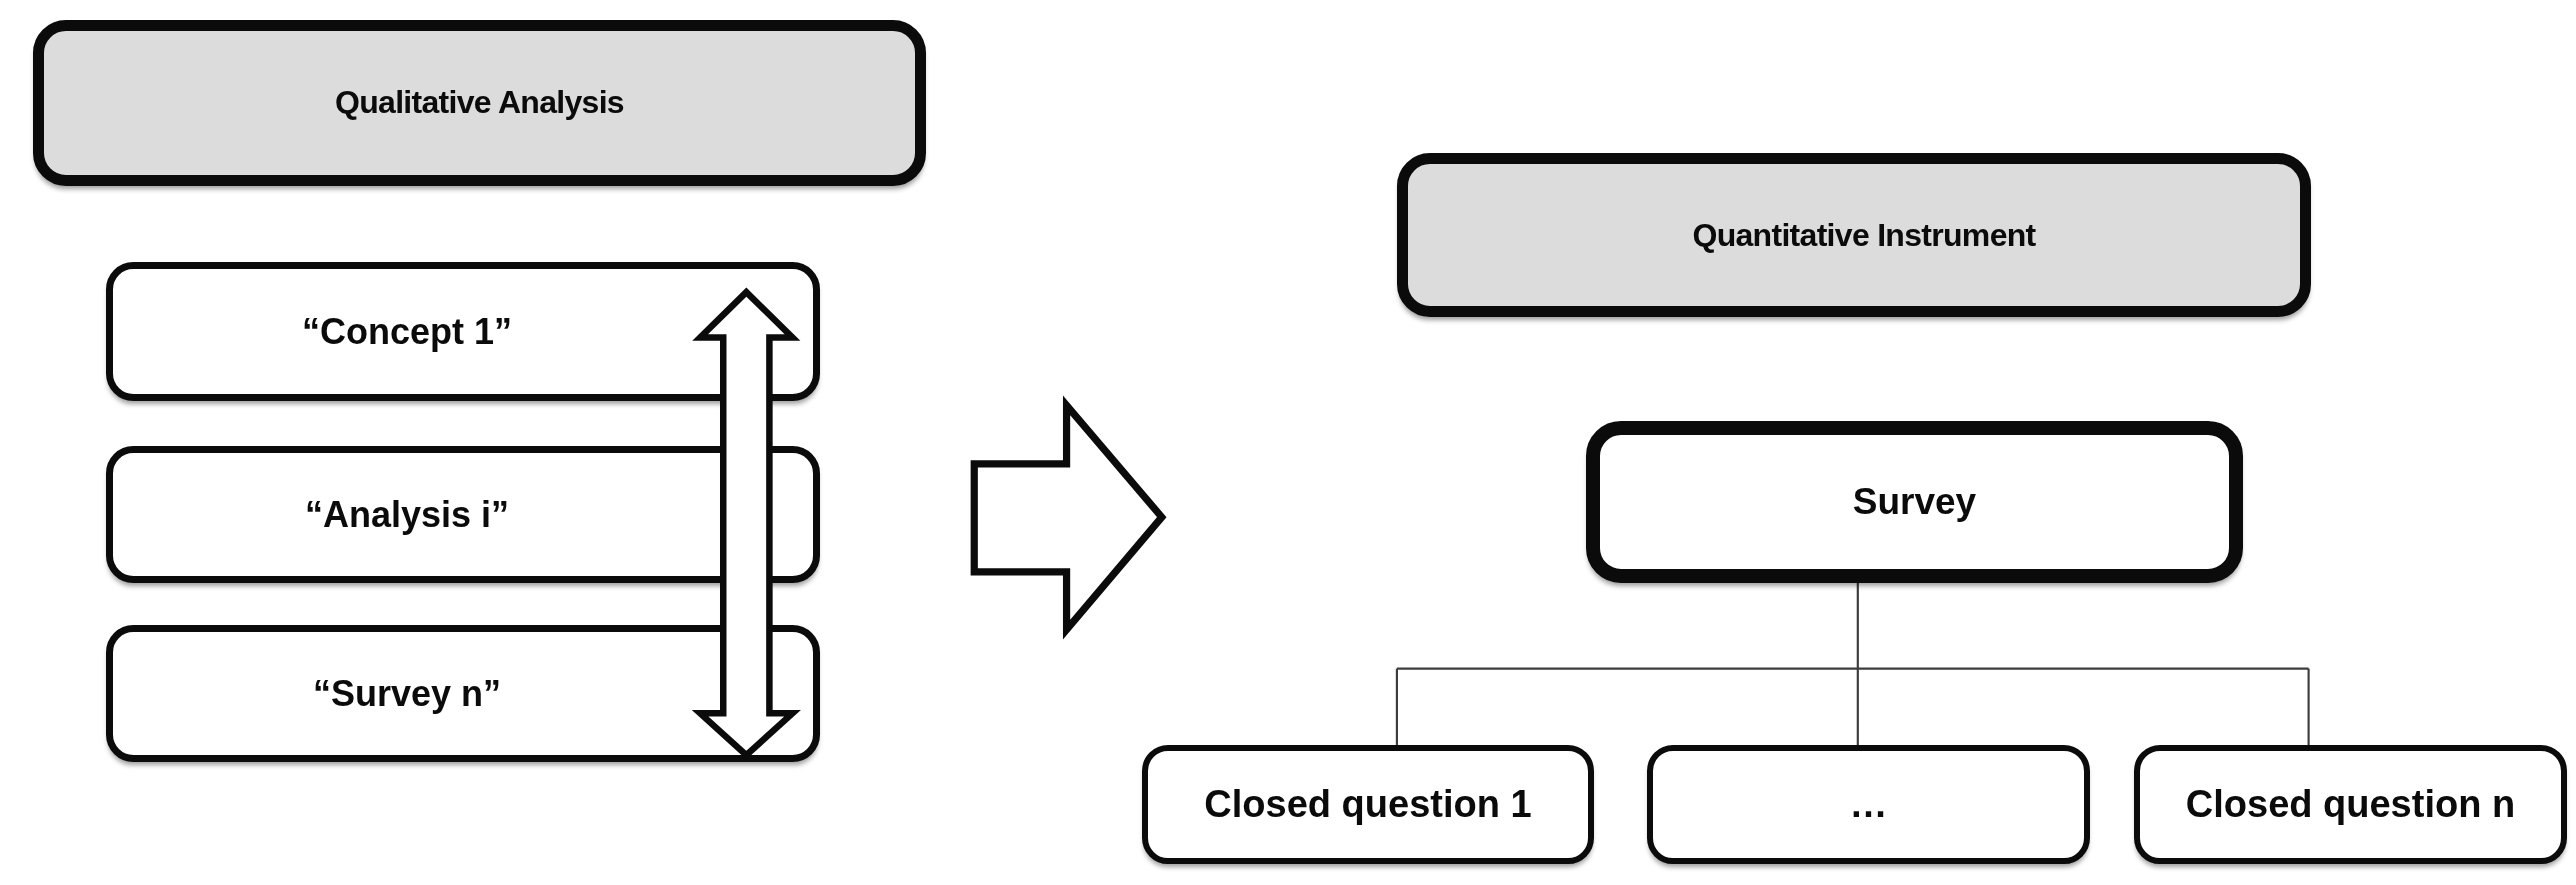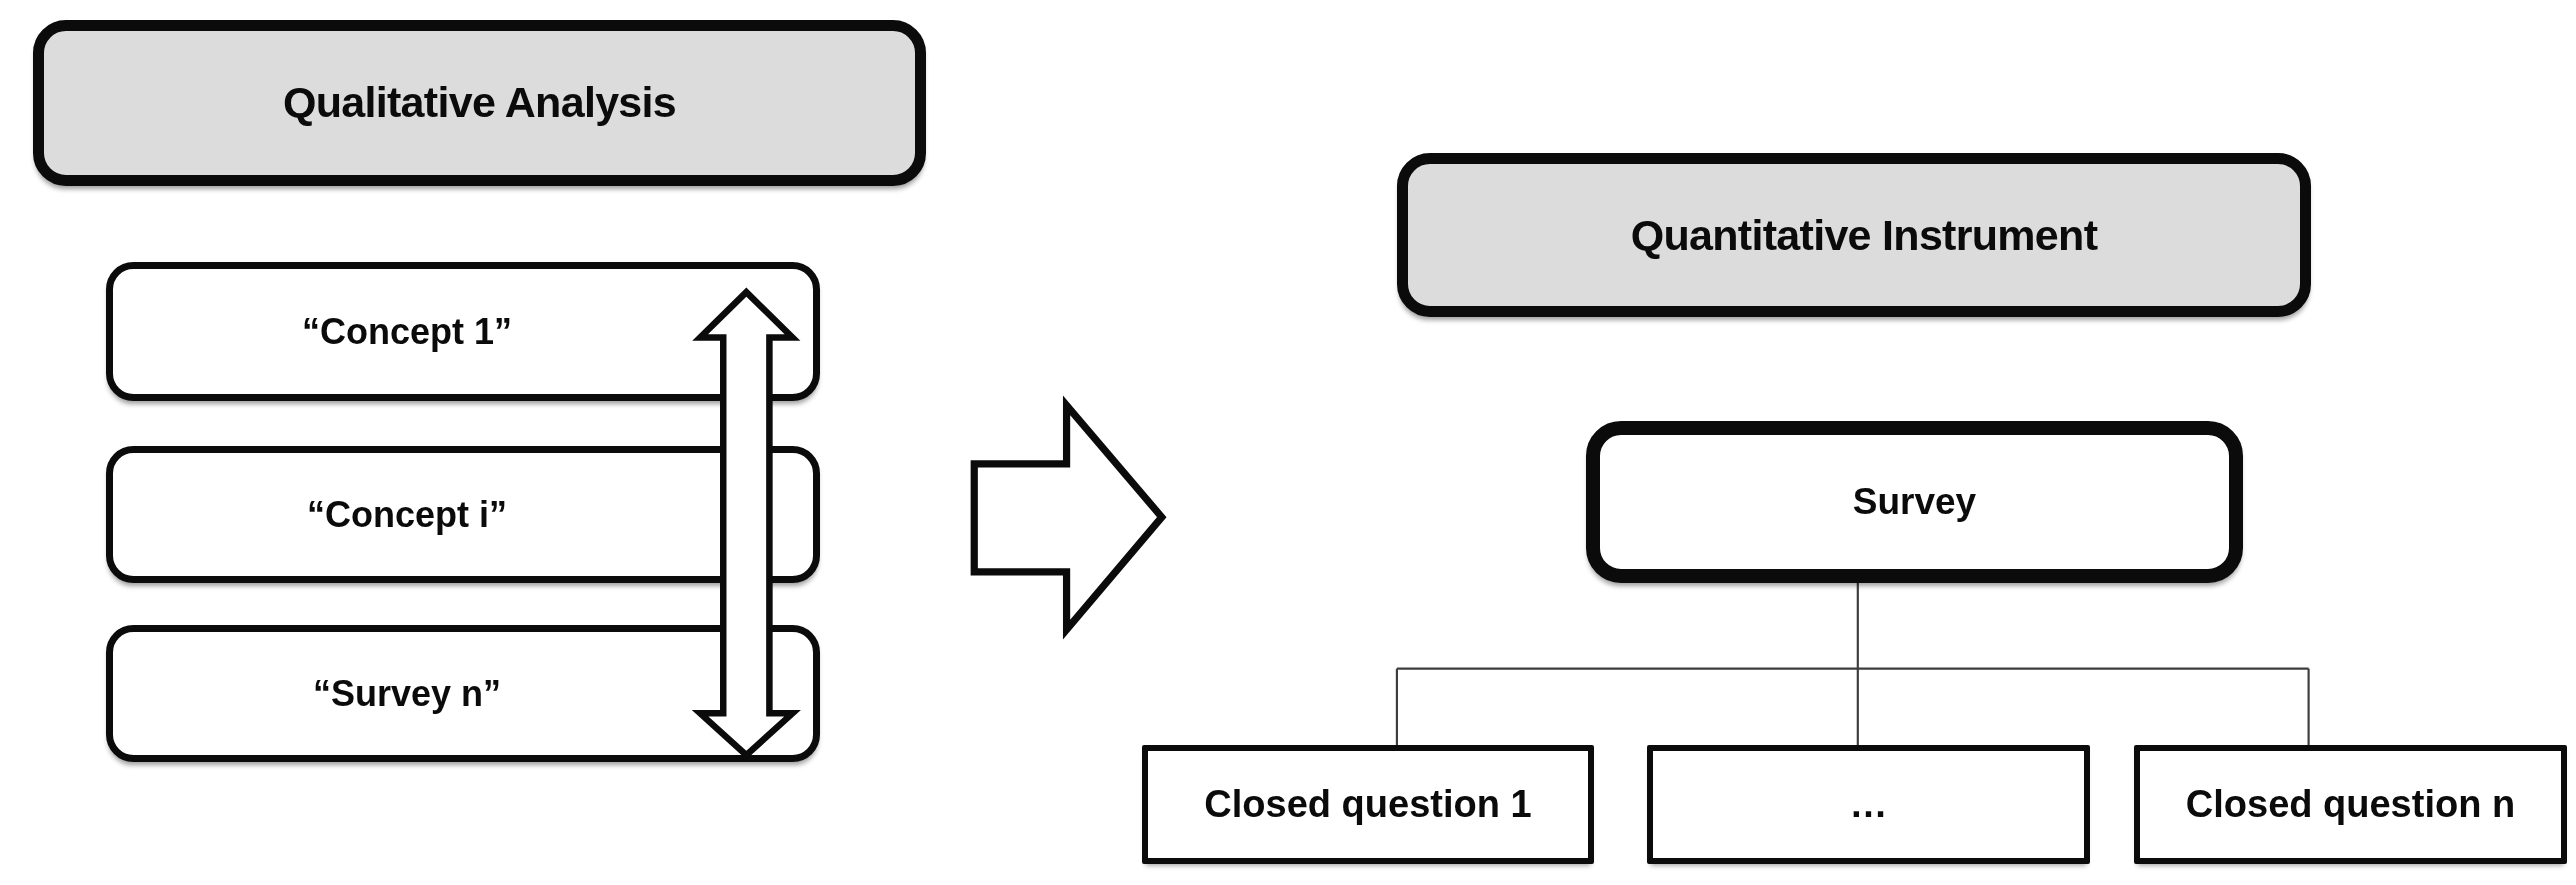--- a/index.html
+++ b/index.html
@@ -37,21 +37,21 @@
     color: #0b0b0b;
     font-weight: bold;
     text-align: center;
     z-index: 3;
     box-shadow: 0 5px 5px -2.9px rgba(0,0,0,0.38);
   }
   .header-box {
     background: #dcdcdc;
     border-width: 11.5px;
     border-radius: 33px;
-    font-size: 43px;
+    font-size: 32px;
     letter-spacing: -0.7px;
   }
   .qual-header   { left: 33px;   top: 19.5px;  width: 893px; height: 166px; }
   .quant-header  { left: 1397px; top: 153px; width: 914px; height: 164px; padding-left: 20px; }
   .concept-box {
     left: 106px;
     width: 714px;
     height: 139px;
     border-radius: 27.4px;
     font-size: 36px;
@@ -63,21 +63,21 @@
   .survey-box {
     left: 1586px; top: 421px; width: 657px; height: 162px;
     border-width: 14.4px;
     border-radius: 35px;
     font-size: 37px;
   }
   .question-box {
     top: 745px;
     height: 119px;
     border-width: 6.5px;
-    border-radius: 2px;
+    border-radius: 26px;
     font-size: 38px;
   }
   .question-1 { left: 1142px; width: 452px; }
   .question-e { left: 1647px; width: 443px; }
   .question-n { left: 2134px; width: 433px; }
   .label { display: inline-block; }
 </style>
 </head>
 <body>
 
@@ -94,21 +94,21 @@
   </svg>
 
   <div class="box header-box qual-header">
     <span class="label">Qualitative Analysis</span>
   </div>
 
   <div class="box concept-box concept-1">
     <span class="label">“Concept 1”</span>
   </div>
   <div class="box concept-box concept-i">
-    <span class="label">“Concept i”</span>
+    <span class="label">“Analysis i”</span>
   </div>
   <div class="box concept-box concept-n">
     <span class="label">“Survey n”</span>
   </div>
 
   <div class="box header-box quant-header">
     <span class="label">Quantitative Instrument</span>
   </div>
 
   <div class="box survey-box">

